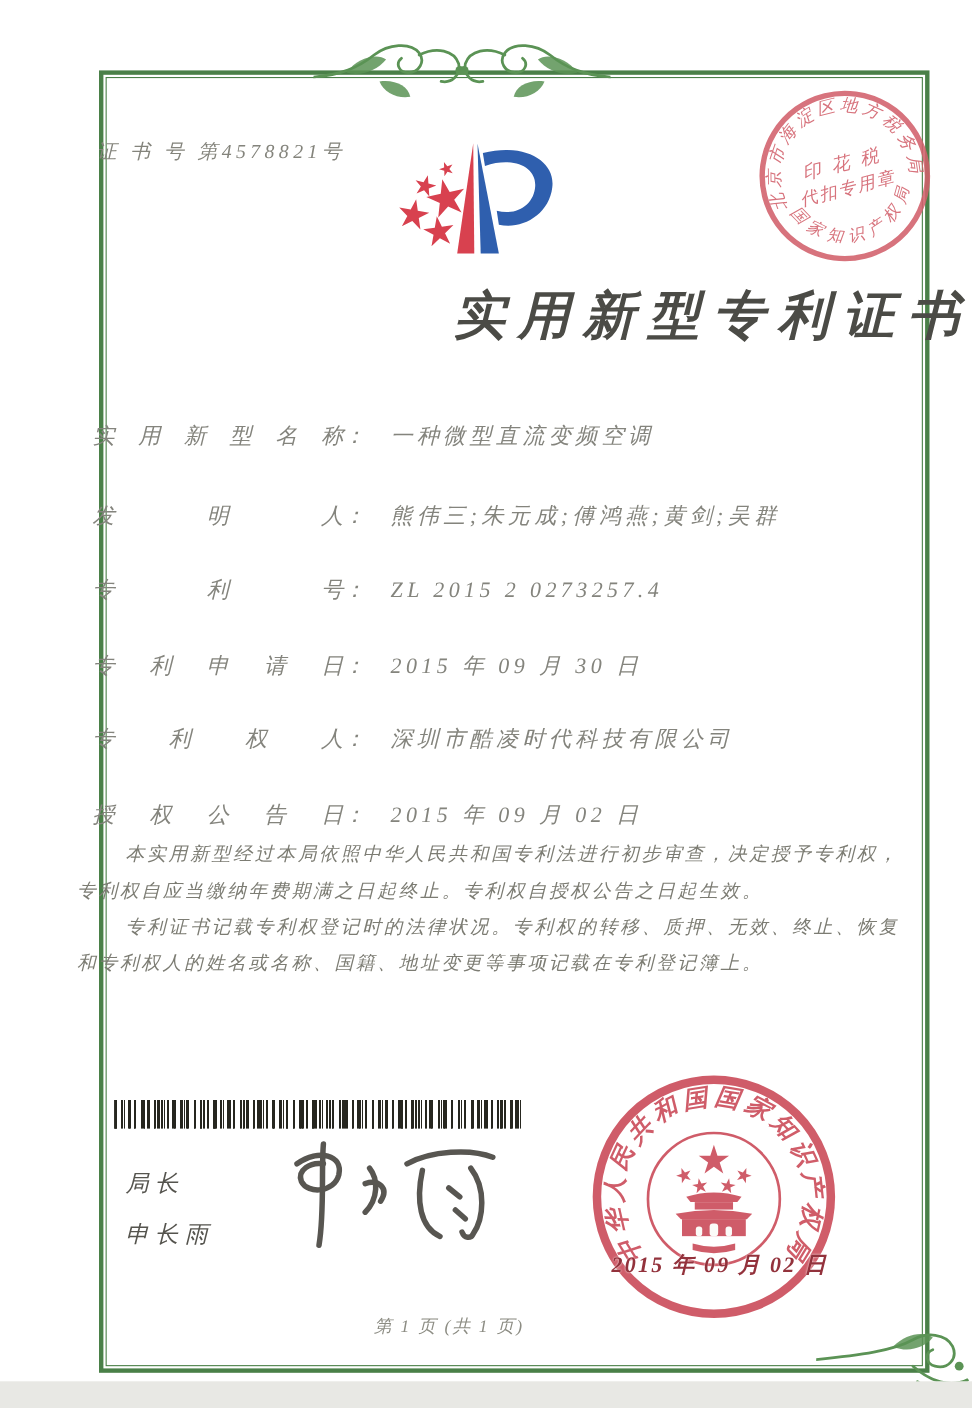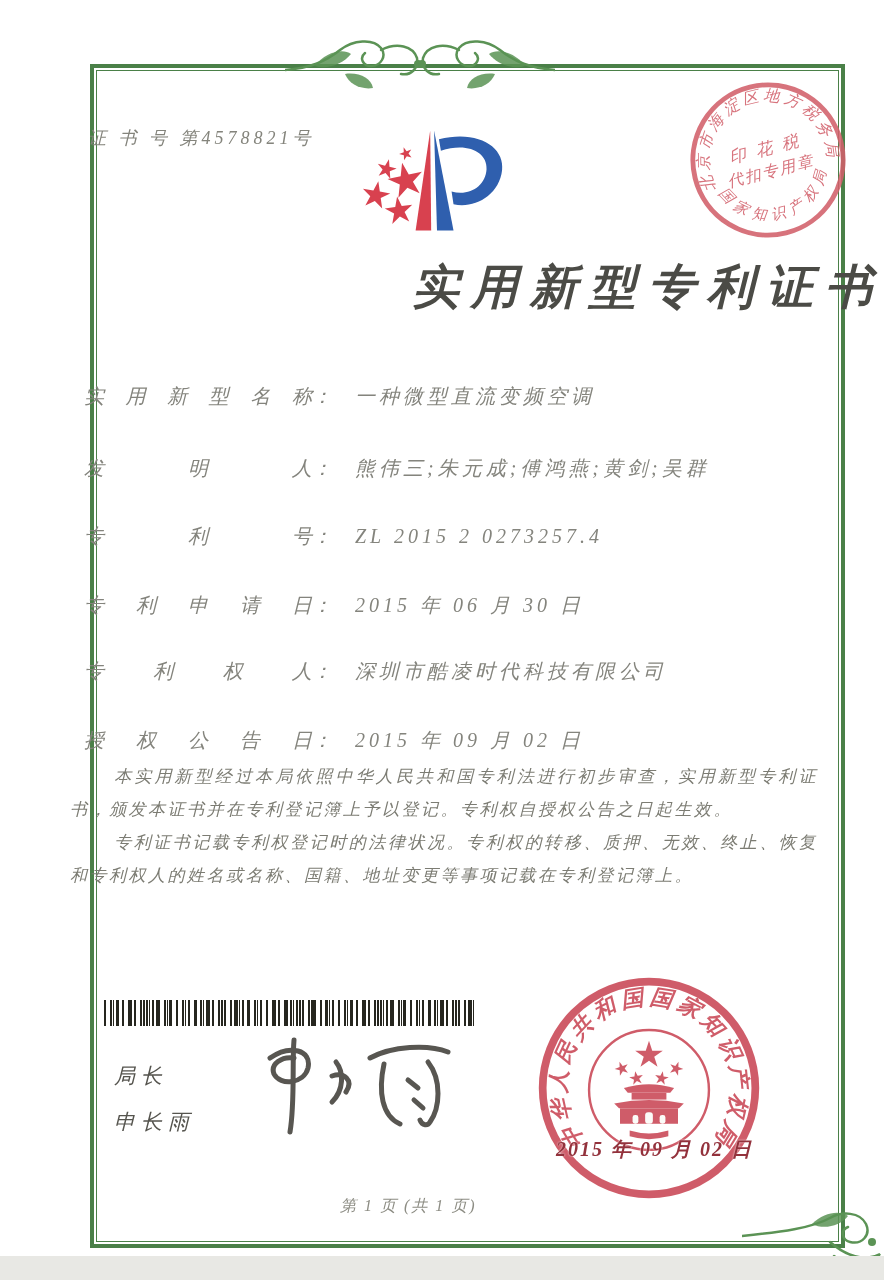--- a/index.html
+++ b/index.html
@@ -131,42 +131,42 @@
         <span>号</span>
       </span><span class="f-sep">：</span><span class="f-value">ZL 2015 2 0273257.4</span>
   </div>
   <div class="field-row row-3">
     <span class="f-label">
         <span>专</span>
         <span>利</span>
         <span>申</span>
         <span>请</span>
         <span>日</span>
-      </span><span class="f-sep">：</span><span class="f-value">2015 年 06 月 30 日</span>
+      </span><span class="f-sep">：</span><span class="f-value">2015 年 09 月 30 日</span>
   </div>
   <div class="field-row row-4">
     <span class="f-label">
         <span>专</span>
         <span>利</span>
         <span>权</span>
         <span>人</span>
       </span><span class="f-sep">：</span><span class="f-value">深圳市酷凌时代科技有限公司</span>
   </div>
   <div class="field-row row-5">
     <span class="f-label">
         <span>授</span>
         <span>权</span>
         <span>公</span>
         <span>告</span>
         <span>日</span>
       </span><span class="f-sep">：</span><span class="f-value">2015 年 09 月 02 日</span>
   </div>
 
   <div class="paras">
-    <p>本实用新型经过本局依照中华人民共和国专利法进行初步审查，实用新型专利证书，颁发本证书并在专利登记簿上予以登记。专利权自授权公告之日起生效。</p>
+    <p>本实用新型经过本局依照中华人民共和国专利法进行初步审查，决定授予专利权，专利权自应当缴纳年费期满之日起终止。专利权自授权公告之日起生效。</p>
     <p>专利证书记载专利权登记时的法律状况。专利权的转移、质押、无效、终止、恢复和专利权人的姓名或名称、国籍、地址变更等事项记载在专利登记簿上。</p>
   </div>
 
   <div class="barcode"></div>
 
   <div class="sig-title">局长</div>
   <div class="sig-name">申长雨</div>
 
   <svg class="signature" width="240" height="110" viewBox="0 0 240 110">
     <g stroke="#413f3a" stroke-width="5" fill="none" stroke-linecap="round" stroke-linejoin="round">

